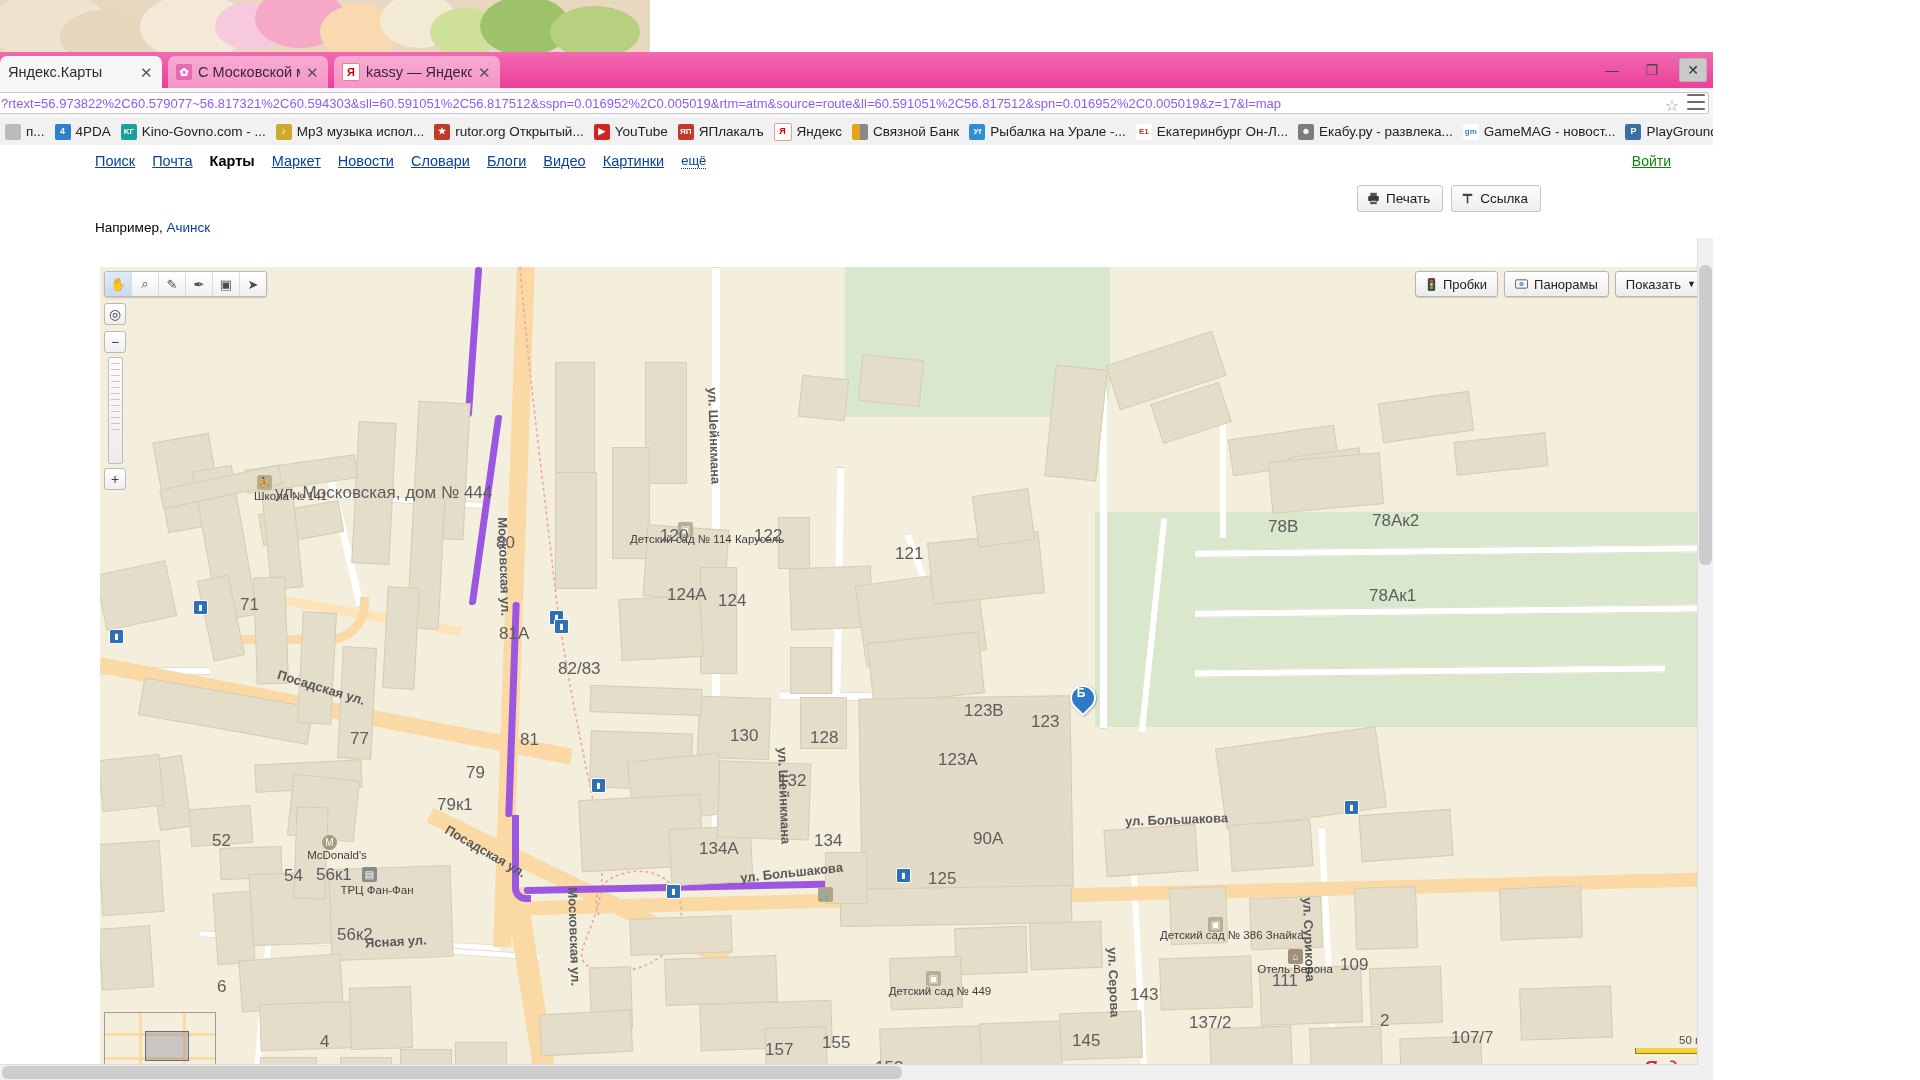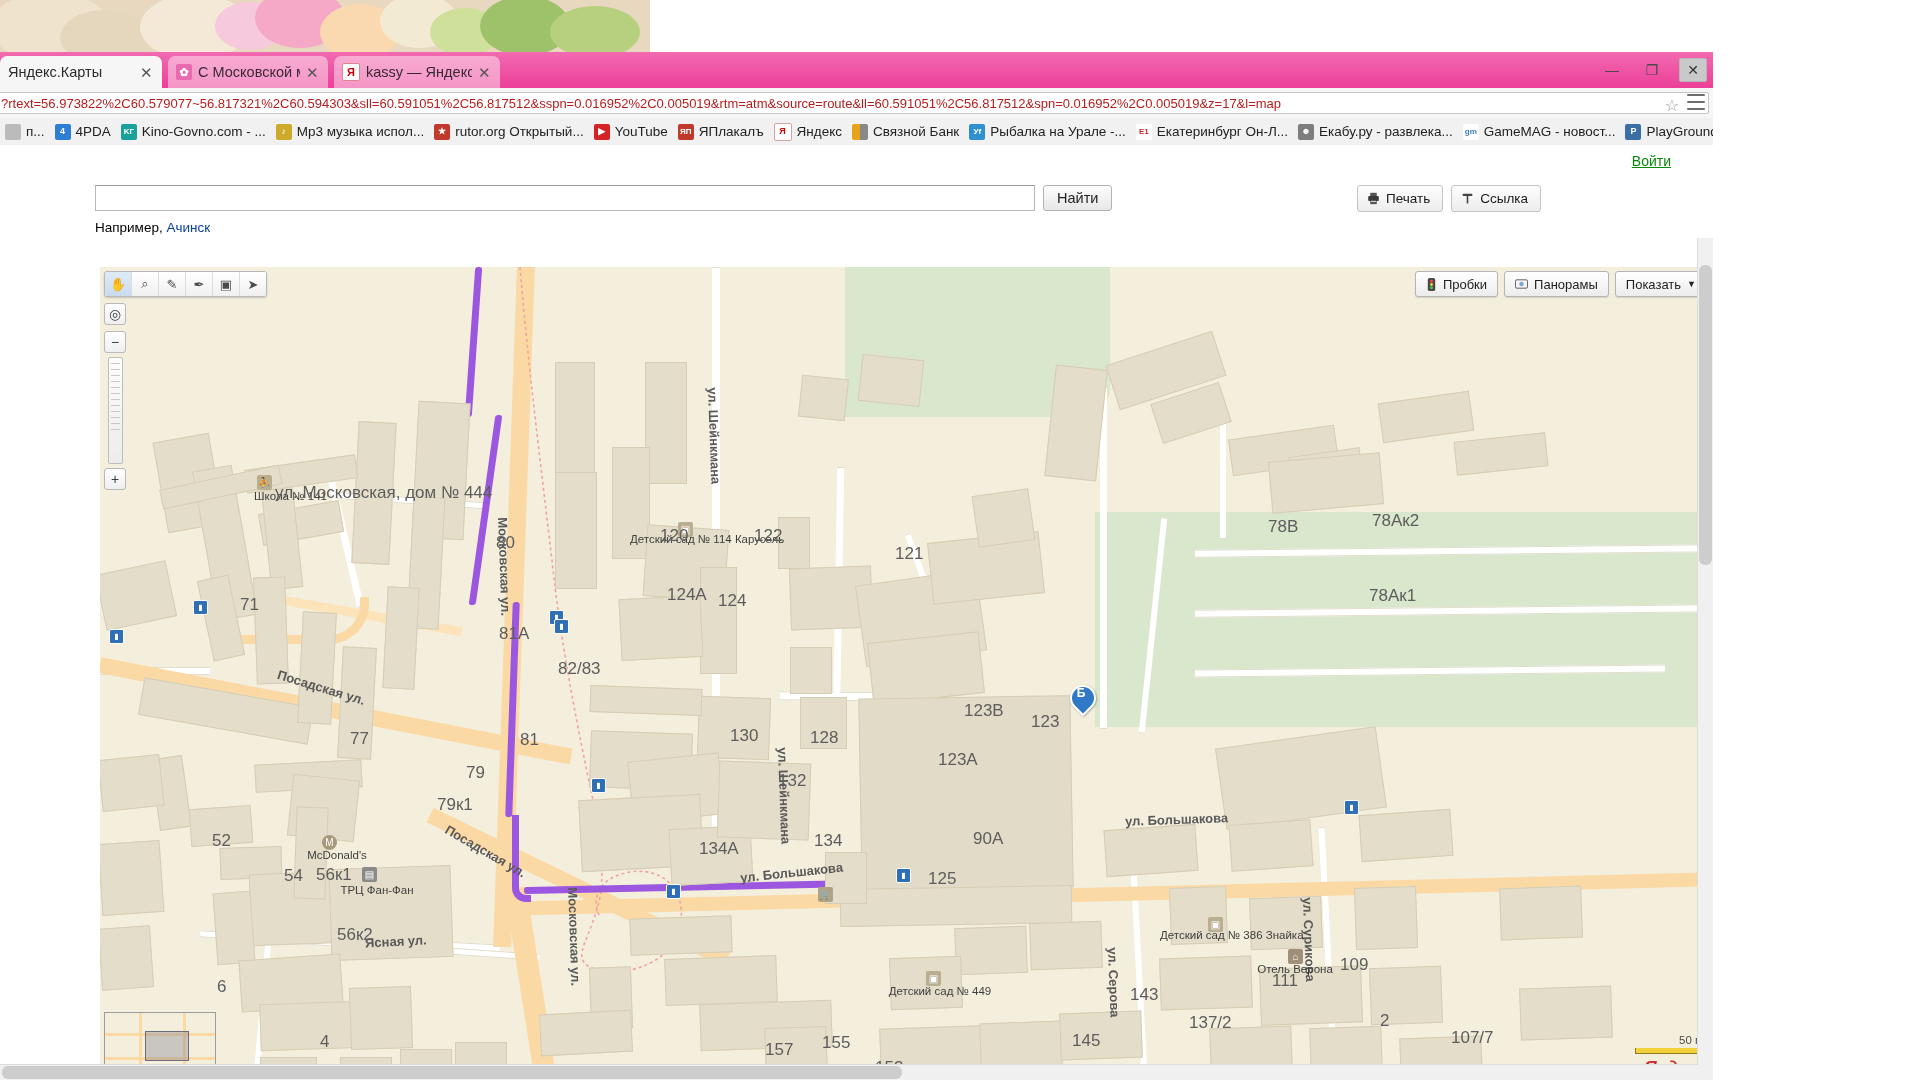--- a/index.html
+++ b/index.html
@@ -32,21 +32,21 @@
   .wincontrols{position:absolute;right:6px;top:6px;display:flex;gap:14px;align-items:center;}
   .wc{width:26px;height:22px;display:flex;align-items:center;justify-content:center;color:#4a4a4a;font-size:14px;}
   .wc.close{background:#c9c9c9;border:1px solid #b5b5b5;border-radius:2px;color:#333;}
 
   
   .toolbar{position:absolute;left:0;top:36px;width:1713px;height:30px;background:#f6f6f6;
     border-bottom:1px solid #d3d3d3;display:flex;align-items:center;}
   .urlbar{flex:1 1 auto;height:22px;margin:0 0 0 0;background:#fff;border:1px solid #c6c6c6;
     border-radius:2px;display:flex;align-items:center;padding:0 4px;box-sizing:border-box;
     position:relative;left:-4px;width:1640px;}
-  .urltext{font-size:13px;color:#b91c1c;white-space:nowrap;overflow:hidden;font-family:"Liberation Sans",sans-serif;}
+  .urltext{font-size:13px;color:#8b5cf6;white-space:nowrap;overflow:hidden;font-family:"Liberation Sans",sans-serif;}
   .star{position:absolute;right:34px;top:44px;color:#9a9a9a;font-size:16px;}
   .menu-btn{position:absolute;right:8px;top:42px;width:18px;height:16px;display:flex;flex-direction:column;justify-content:space-between;}
   .menu-btn i{display:block;height:2px;background:#6d6d6d;border-radius:1px;}
 
   
   .bookmarks{position:absolute;left:0;top:66px;width:1713px;height:27px;background:#f1f1f1;
     border-bottom:1px solid #ccc;display:flex;align-items:center;font-size:13.5px;color:#222;overflow:hidden;}
   .bm{display:flex;align-items:center;padding:0 5px;height:22px;white-space:nowrap;flex:0 0 auto;}
   .bm-ico{width:16px;height:16px;margin-right:5px;border-radius:2px;flex:0 0 16px;
     display:flex;align-items:center;justify-content:center;font-size:9px;font-weight:bold;color:#fff;line-height:1;}
@@ -253,26 +253,34 @@
         </div>
       <div class="bm">
           <span class="bm-ico" style="background:#3a6ea5">P</span>
           <span>PlayGround.ru - ко...</span>
         </div>
 
     </div>
 
     <div class="page">
 
+      <div class="ynav" style="padding-left:95px">
+        <a>Поиск</a>
+        <a>Почта</a>
+        <a class="cur">Карты</a>
+        <a>Маркет</a>
+        <a>Новости</a>
+        <a>Словари</a>
+        <a>Блоги</a>
+        <a>Видео</a>
+        <a>Картинки</a>
+        <a class="more">ещё</a>
+      </div>
       <a class="login">Войти</a>
 
-      <div class="searchrow">
-        <input class="sinput" value="" style="">
-        <button class="sbtn">Найти</button>
-      </div>
       <div class="example">
         <span>Например,</span>
         <a>Ачинск</a>
       </div>
 
       <div class="topbtns">
         <div class="tbtn">
           <svg width="13" height="13" viewBox="0 0 16 16">
             <rect x="4" y="1" width="8" height="4" fill="#555"></rect>
               <rect x="1.5" y="5" width="13" height="6" rx="1" fill="#3a3a3a"></rect>

